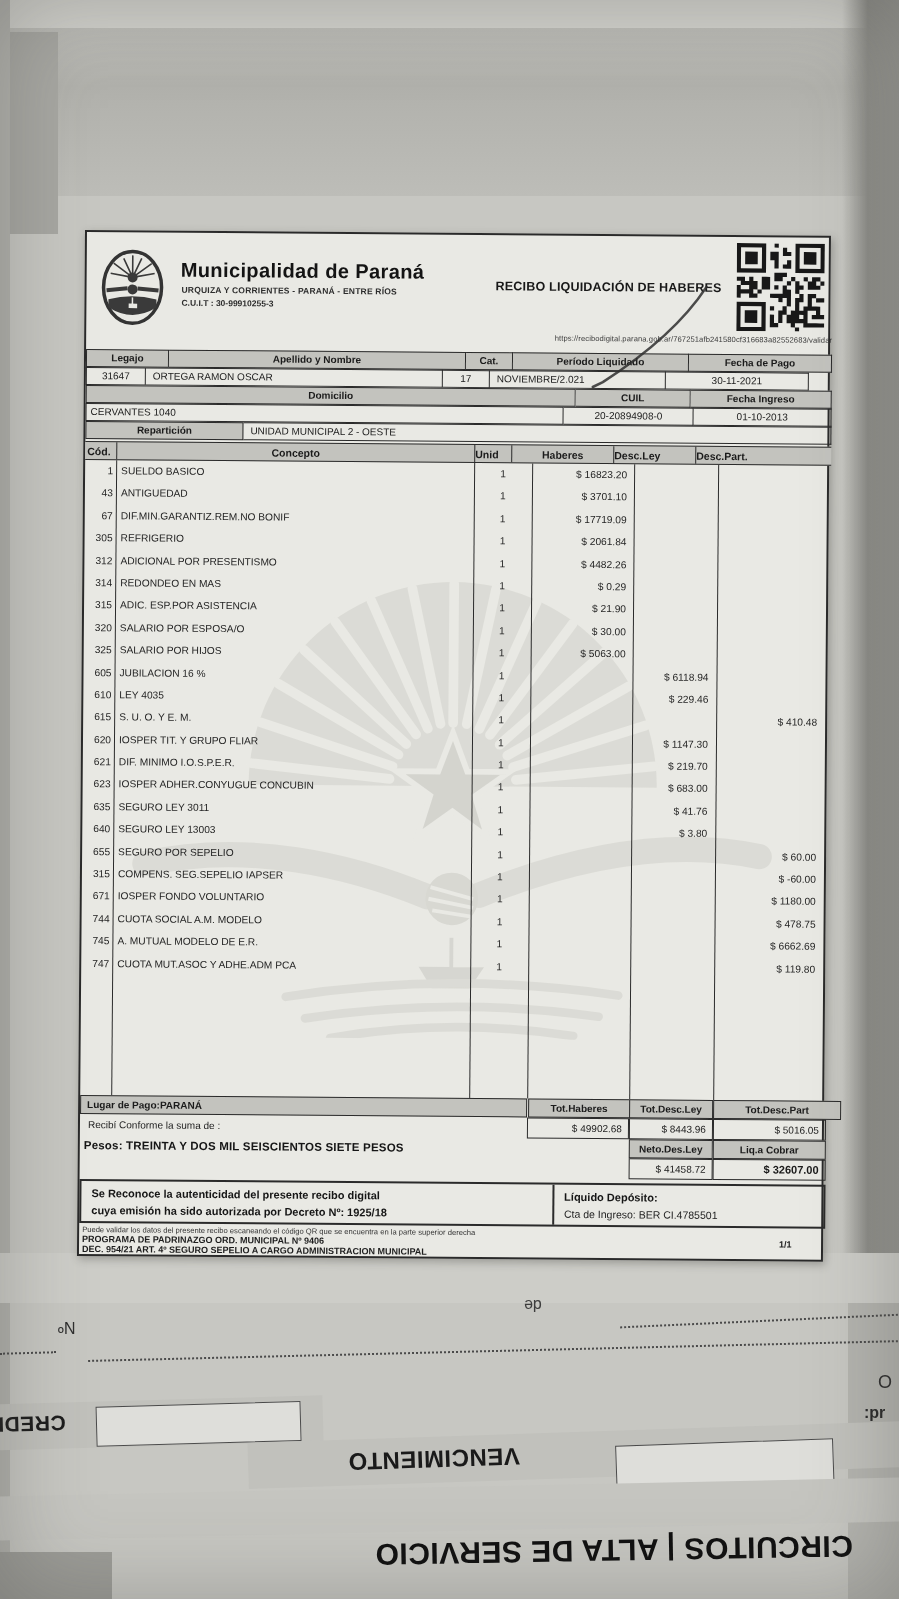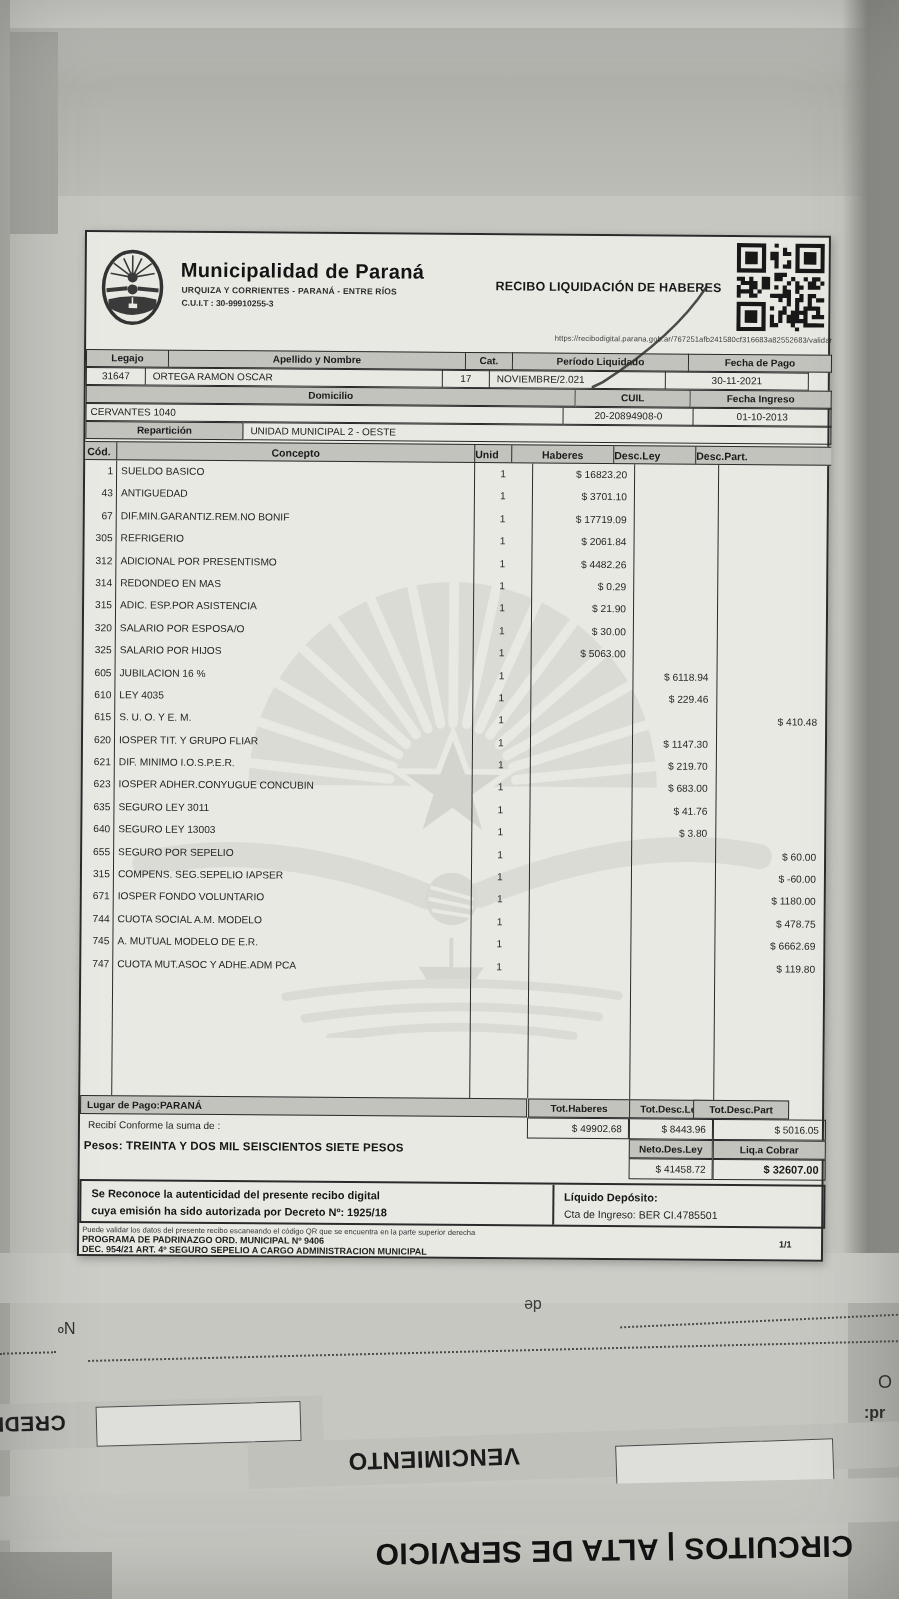--- a/index.html
+++ b/index.html
@@ -388,21 +388,21 @@
           <span class="c-hab"></span>
           <span class="c-dl"></span>
           <span class="c-dp">$ 119.80</span>
         </div>
       </div>
 
       <div class="totals">
         <div class="tcell tgray" style="left:0;top:0;width:447px;height:19px;text-align:left;padding-left:6px">Lugar de Pago:PARANÁ</div>
         <div class="tcell tgray" style="left:448px;top:0;width:102px;height:19px">Tot.Haberes</div>
         <div class="tcell tgray" style="left:549px;top:0;width:84px;height:19px">Tot.Desc.Ley</div>
-        <div class="tcell tgray" style="left:613px;top:0;width:96px;height:19px">Tot.Desc.Part</div>
+        <div class="tcell tgray" style="left:633px;top:0;width:128px;height:19px">Tot.Desc.Part</div>
         <div class="tcell tval" style="left:447px;top:19px;width:102px;height:21px;line-height:19px">$ 49902.68</div>
         <div class="tcell tval" style="left:549px;top:19px;width:84px;height:21px;line-height:19px">$ 8443.96</div>
         <div class="tcell tval" style="left:633px;top:19px;width:113px;height:21px;line-height:19px">$ 5016.05</div>
         <div class="recibi">Recibí Conforme la suma de :</div>
         <div class="pesos">Pesos: TREINTA Y DOS MIL SEISCIENTOS SIETE  PESOS</div>
         <div class="tcell tgray" style="left:549px;top:40px;width:84px;height:19px">Neto.Des.Ley</div>
         <div class="tcell tgray" style="left:633px;top:40px;width:113px;height:19px">Liq.a Cobrar</div>
         <div class="tcell tval" style="left:549px;top:59px;width:84px;height:21px;line-height:19px">$ 41458.72</div>
         <div class="tcell tval" style="left:633px;top:59px;width:113px;height:21px;line-height:19px;font-weight:bold;font-size:11px">$ 32607.00</div>
       </div>

